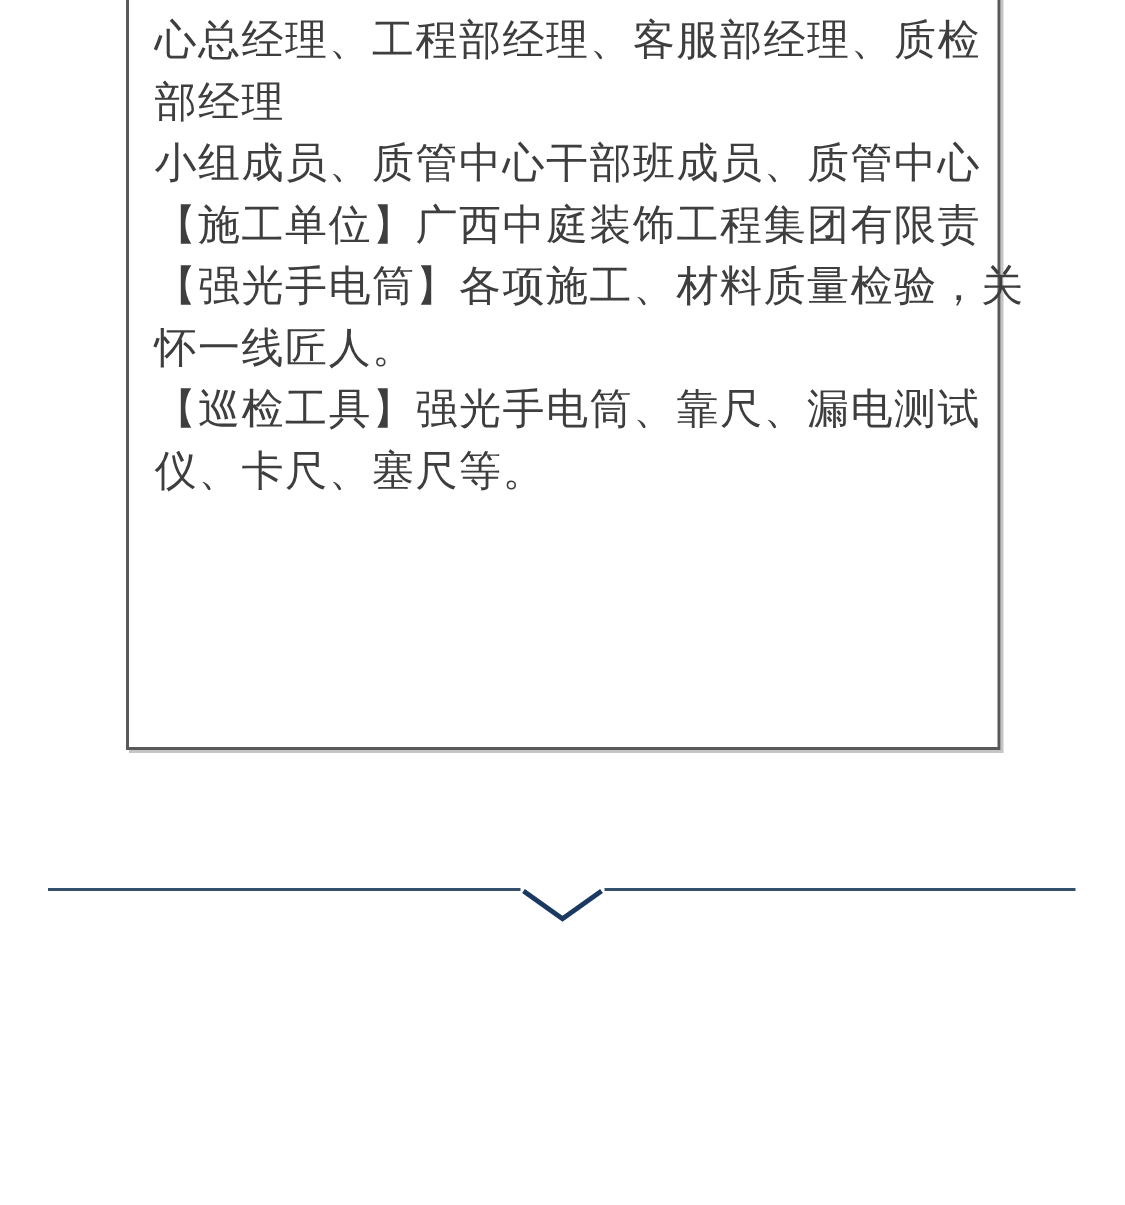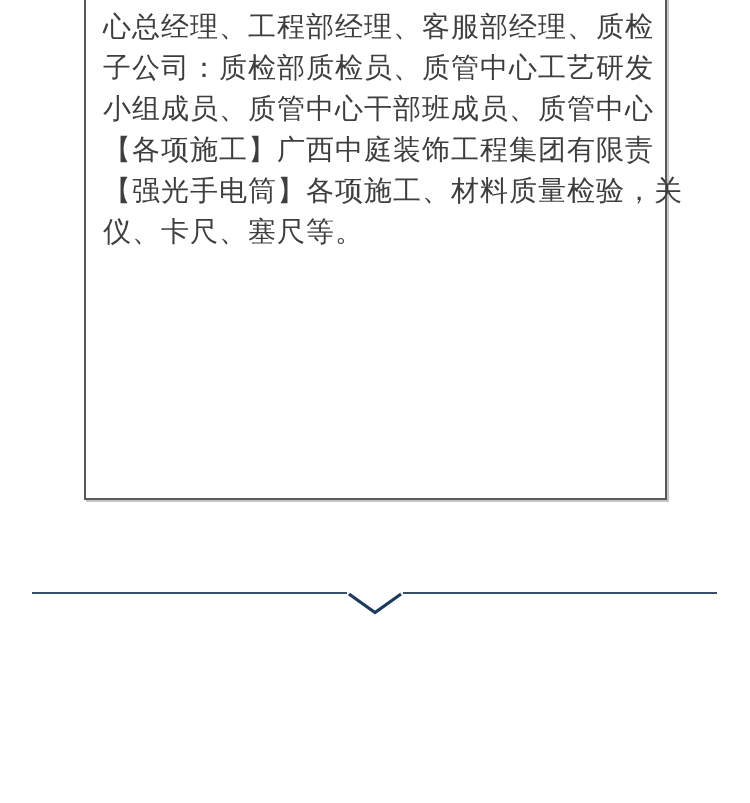--- a/index.html
+++ b/index.html
@@ -50,24 +50,26 @@
   }
 </style>
 </head>
 <body>
 
 <div class="page">
 
   <div class="info-box">
     <div class="box-content">
       <div class="text-line">心总经理、工程部经理、客服部经理、质检</div>
-      <div class="text-line">子公司：质检部质检员、质管中心工艺研发</div>
+      <div class="text-line">部经理</div>
       <div class="text-line">小组成员、质管中心干部班成员、质管中心</div>
-      <div class="text-line">【各项施工】广西中庭装饰工程集团有限责</div>
+      <div class="text-line">【施工单位】广西中庭装饰工程集团有限责</div>
       <div class="text-line">【强光手电筒】各项施工、材料质量检验，关</div>
+      <div class="text-line">怀一线匠人。</div>
+      <div class="text-line">【巡检工具】强光手电筒、靠尺、漏电测试</div>
       <div class="text-line">仪、卡尺、塞尺等。</div>
     </div>
   </div>
 
   <div class="divider-wrap">
     <svg width="750" height="35" viewBox="0 0 750 35">
       <line x1="32" y1="8" x2="347" y2="8" stroke="#36506b" stroke-width="2"></line>
       <line x1="403" y1="8" x2="717" y2="8" stroke="#36506b" stroke-width="2"></line>
       <polyline points="349,9 375,27.5 401,9" fill="none" stroke="#1c3a61" stroke-width="3.2"></polyline>
     </svg>

